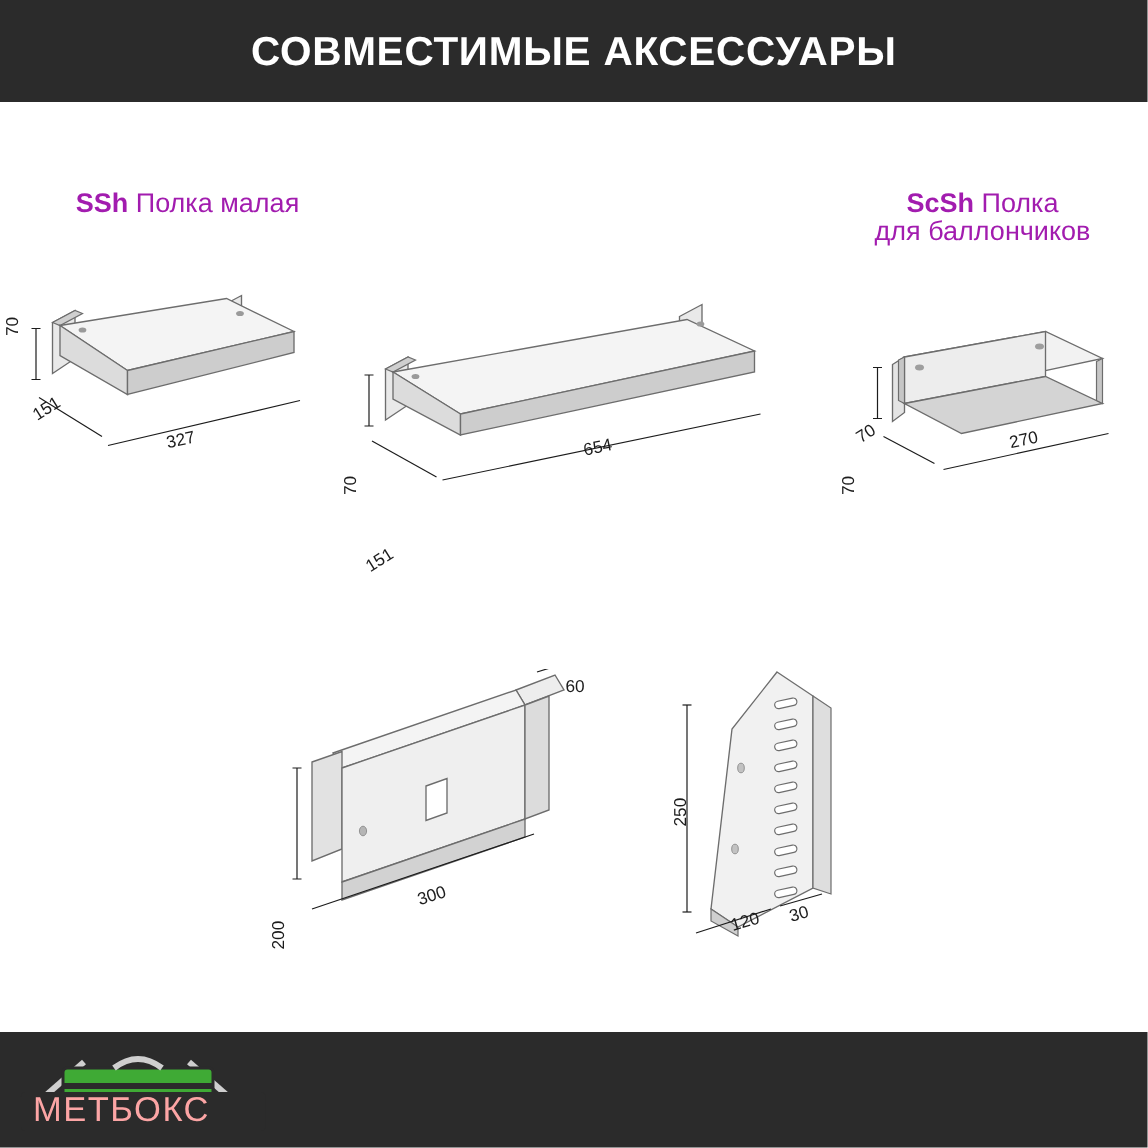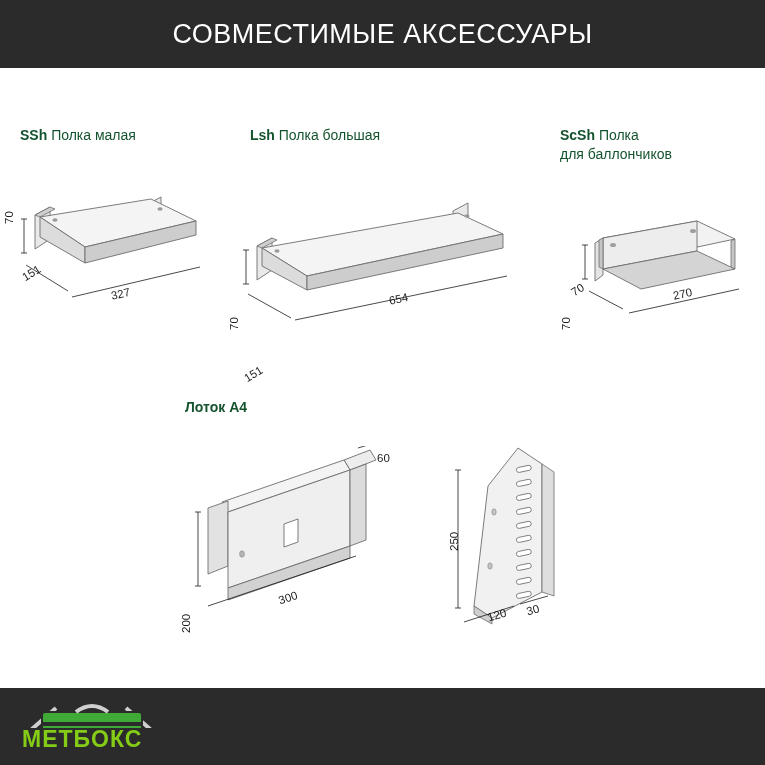--- a/index.html
+++ b/index.html
@@ -27,42 +27,43 @@
     width: 765px;
     height: 68px;
     background: #2b2b2b;
     display: flex;
     align-items: center;
     justify-content: center;
   }
   .header-title {
     color: #ffffff;
     font-size: 27px;
-    font-weight: normal;
+    font-weight: bold;
     letter-spacing: 0.5px;
     text-transform: uppercase;
     font-family: "Liberation Sans", sans-serif;
   }
 
   
   .content {
     position: absolute;
     left: 0; top: 68px;
     width: 765px;
     height: 620px;
     background: #ffffff;
   }
 
   .item {
     position: absolute;
   }
   .item-caption {
-    font-size: 14px;
-    color: #14532d;
+    font-size: 18px;
+    color: #a21caf;
     line-height: 19px;
+    text-align: center;
   }
   .item-caption .code {
     font-weight: bold;
   }
 
   .draw {
     position: absolute;
   }
 
   .dim {
@@ -88,22 +89,22 @@
     left: 8px;
     top: 8px;
     width: 175px;
     height: 62px;
   }
   .logo-text {
     position: absolute;
     left: 14px;
     top: 30px;
     font-size: 23px;
-    font-weight: bold;
-    color: #84cc16;
+    font-weight: normal;
+    color: #fca5a5;
     letter-spacing: 1px;
     font-family: "Liberation Sans", sans-serif;
   }
 </style>
 </head>
 <body>
 
 <div class="page">
 
   <div class="header">
@@ -140,26 +141,20 @@
         <line x1="11" y1="26" x2="17" y2="26" stroke="#1c1c1c" stroke-width="0.8"></line>
         <line x1="11" y1="60" x2="17" y2="60" stroke="#1c1c1c" stroke-width="0.8"></line>
         <line x1="16" y1="72" x2="58" y2="98" stroke="#1c1c1c" stroke-width="0.8"></line>
         <line x1="62" y1="104" x2="190" y2="74" stroke="#1c1c1c" stroke-width="0.8"></line>
       </svg>
     </div>
     <div class="dim" style="left:3px; top:156px; transform:rotate(-90deg); transform-origin:left top;">70</div>
     <div class="dim" style="left:20px; top:205px; transform:rotate(-32deg); transform-origin:left top;">151</div>
     <div class="dim" style="left:110px; top:222px; transform:rotate(-12deg); transform-origin:left top;">327</div>
 
-    <div class="item" style="left:250px; top:58px; width:260px;">
-      <div class="item-caption">
-        <span class="code">Lsh</span>
-        <span>Полка большая</span>
-      </div>
-    </div>
 
     <div class="draw" style="left:235px; top:130px; width:290px; height:125px;">
       <svg width="290" height="125" viewBox="0 0 290 125">
 
         <polygon points="22,48 37,40 37,72 22,82" fill="#e9e9e9" stroke="#6d6d6d" stroke-width="0.9"></polygon>
         <polygon points="22,48 37,40 42,42 27,50" fill="#cfcfcf" stroke="#6d6d6d" stroke-width="0.8"></polygon>
 
         <polygon points="218,13 233,5 233,37 218,47" fill="#e9e9e9" stroke="#6d6d6d" stroke-width="0.9"></polygon>
 
         <polygon points="27,50 223,15 268,36 72,78" fill="#f4f4f4" stroke="#6d6d6d" stroke-width="0.9"></polygon>
@@ -209,25 +204,20 @@
         <line x1="17" y1="52" x2="23" y2="52" stroke="#1c1c1c" stroke-width="0.8"></line>
         <line x1="17" y1="86" x2="23" y2="86" stroke="#1c1c1c" stroke-width="0.8"></line>
         <line x1="24" y1="98" x2="58" y2="116" stroke="#1c1c1c" stroke-width="0.8"></line>
         <line x1="64" y1="120" x2="174" y2="96" stroke="#1c1c1c" stroke-width="0.8"></line>
       </svg>
     </div>
     <div class="dim" style="left:560px; top:262px; transform:rotate(-90deg); transform-origin:left top;">70</div>
     <div class="dim" style="left:569px; top:220px; transform:rotate(-32deg); transform-origin:left top;">70</div>
     <div class="dim" style="left:672px; top:222px; transform:rotate(-12deg); transform-origin:left top;">270</div>
 
-    <div class="item" style="left:185px; top:330px; width:190px;">
-      <div class="item-caption">
-        <span class="code">Лоток A4</span>
-      </div>
-    </div>
 
     <div class="draw" style="left:180px; top:378px; width:215px; height:175px;">
       <svg width="215" height="175" viewBox="0 0 215 175">
 
         <polygon points="164,14 190,4 196,14 170,24" fill="#ededed" stroke="#6d6d6d" stroke-width="0.9"></polygon>
 
         <polygon points="42,56 164,14 170,24 48,66" fill="#f4f4f4" stroke="#6d6d6d" stroke-width="0.9"></polygon>
 
         <polygon points="28,62 48,55 48,120 28,128" fill="#e2e2e2" stroke="#6d6d6d" stroke-width="0.9"></polygon>
 

